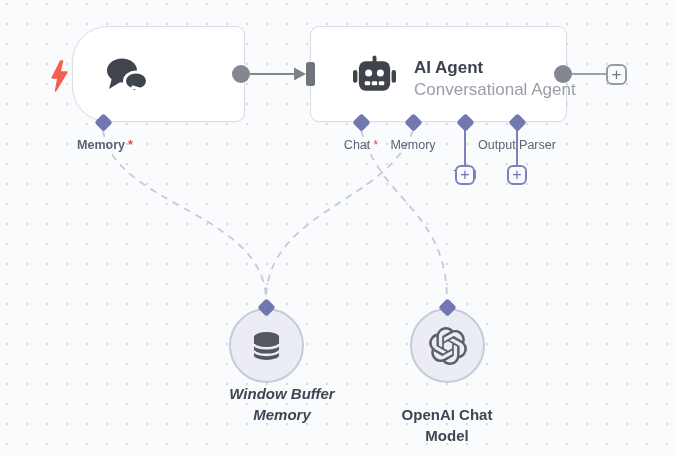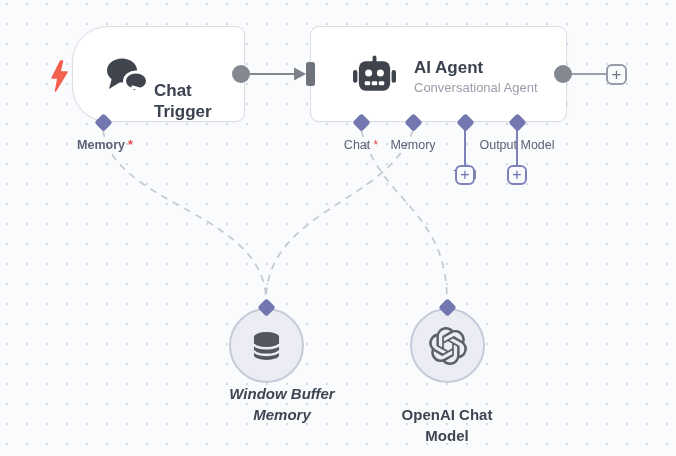--- a/index.html
+++ b/index.html
@@ -12,21 +12,21 @@
   }
   .wires{position:absolute; inset:0; z-index:1; pointer-events:none;}
   .node{
     position:absolute; background:#ffffff; border:1.5px solid #dadde5;
     box-shadow:0 1px 3px rgba(60,68,90,0.04); z-index:2; box-sizing:border-box;
     display:flex; align-items:center;
   }
   .node-trigger{left:72px; top:26px; width:173px; height:96px; border-radius:36px 9px 9px 36px;}
   .node-agent{left:310px; top:26px; width:257px; height:96px; border-radius:9px;}
   .node-title{font-size:17px; font-weight:bold; color:#3b4250; line-height:1.24;}
-  .node-subtitle{font-size:13px; color:#9throw99da8; color:#999da8; margin-top:2px;}
+  .node-subtitle{font-size:17px; color:#9throw99da8; color:#999da8; margin-top:2px;}
   .trigger-text{position:absolute; left:81px; top:53px; width:70px;}
   .agent-icon{position:absolute; left:42px; top:27px;}
   .agent-text{position:absolute; left:95px; top:30px; white-space:nowrap;margin-left:8px;}
   .chat-icon{position:absolute; left:30px; top:29px;}
   .bolt{position:absolute; left:49px; top:60px; z-index:2;}
   .port-circle{position:absolute; width:18px; height:18px; border-radius:50%; background:#83878f; z-index:3;}
   .port-bar{position:absolute; left:306px; top:62px; width:9px; height:24px; border-radius:2.5px; background:#6f737c; z-index:3;}
   .diamond{position:absolute; width:13px; height:13px; background:#7377af; border-radius:2.5px; transform:rotate(45deg); z-index:4;}
   .ep-label{position:absolute; top:138px; transform:translateX(-50%); font-size:12.5px; color:#5c6376; white-space:nowrap; z-index:3;}
   .req{color:#e64a4a; margin-left:3px;}
@@ -77,21 +77,20 @@
     <svg class="chat-icon" width="46" height="37" viewBox="0 0 46 37">
       <g fill="#40444c">
         <ellipse cx="19" cy="14.5" rx="15" ry="12"></ellipse>
         <path d="M9 22 L6 33 L19 25 Z"></path>
       </g>
       <g fill="#40444c" stroke="#ffffff" stroke-width="3">
         <ellipse cx="33" cy="25" rx="11.5" ry="9"></ellipse>
         <path d="M30 31 L28 37 L37 33 Z"></path>
       </g>
     </svg>
-    <div class="node-title trigger-text">Chat Trigger</div>
   </div>
 
   <div class="node node-agent">
     <svg class="agent-icon" width="43" height="42" viewBox="0 0 44 40">
       <g fill="#3f434b">
         <rect x="20" y="0" width="4" height="8" rx="2"></rect>
         <rect x="0" y="15" width="4.5" height="13" rx="2.2"></rect>
         <rect x="39.5" y="15" width="4.5" height="13" rx="2.2"></rect>
         <rect x="6" y="6" width="32" height="30" rx="7"></rect>
       </g>
@@ -131,21 +130,21 @@
   <div class="ep-label" style="left:361px;">
     <span>Chat</span><span class="req">*</span>
   </div>
   <div class="ep-label" style="left:413px;">
     <span>Memory</span>
   </div>
   <div class="ep-label" style="left:465px;margin-top:30px;">
     <span>Tool</span>
   </div>
   <div class="ep-label" style="left:517px;">
-    <span>Output Model</span>
+    <span>Output Parser</span>
   </div>
 
   <div class="plus-btn plus-indigo" style="left:455px; top:165px;">
     <span>+</span>
   </div>
   <div class="plus-btn plus-indigo" style="left:507px; top:165px;">
     <span>+</span>
   </div>
 
   <div class="circle-node" style="left:229px; top:308px;">

